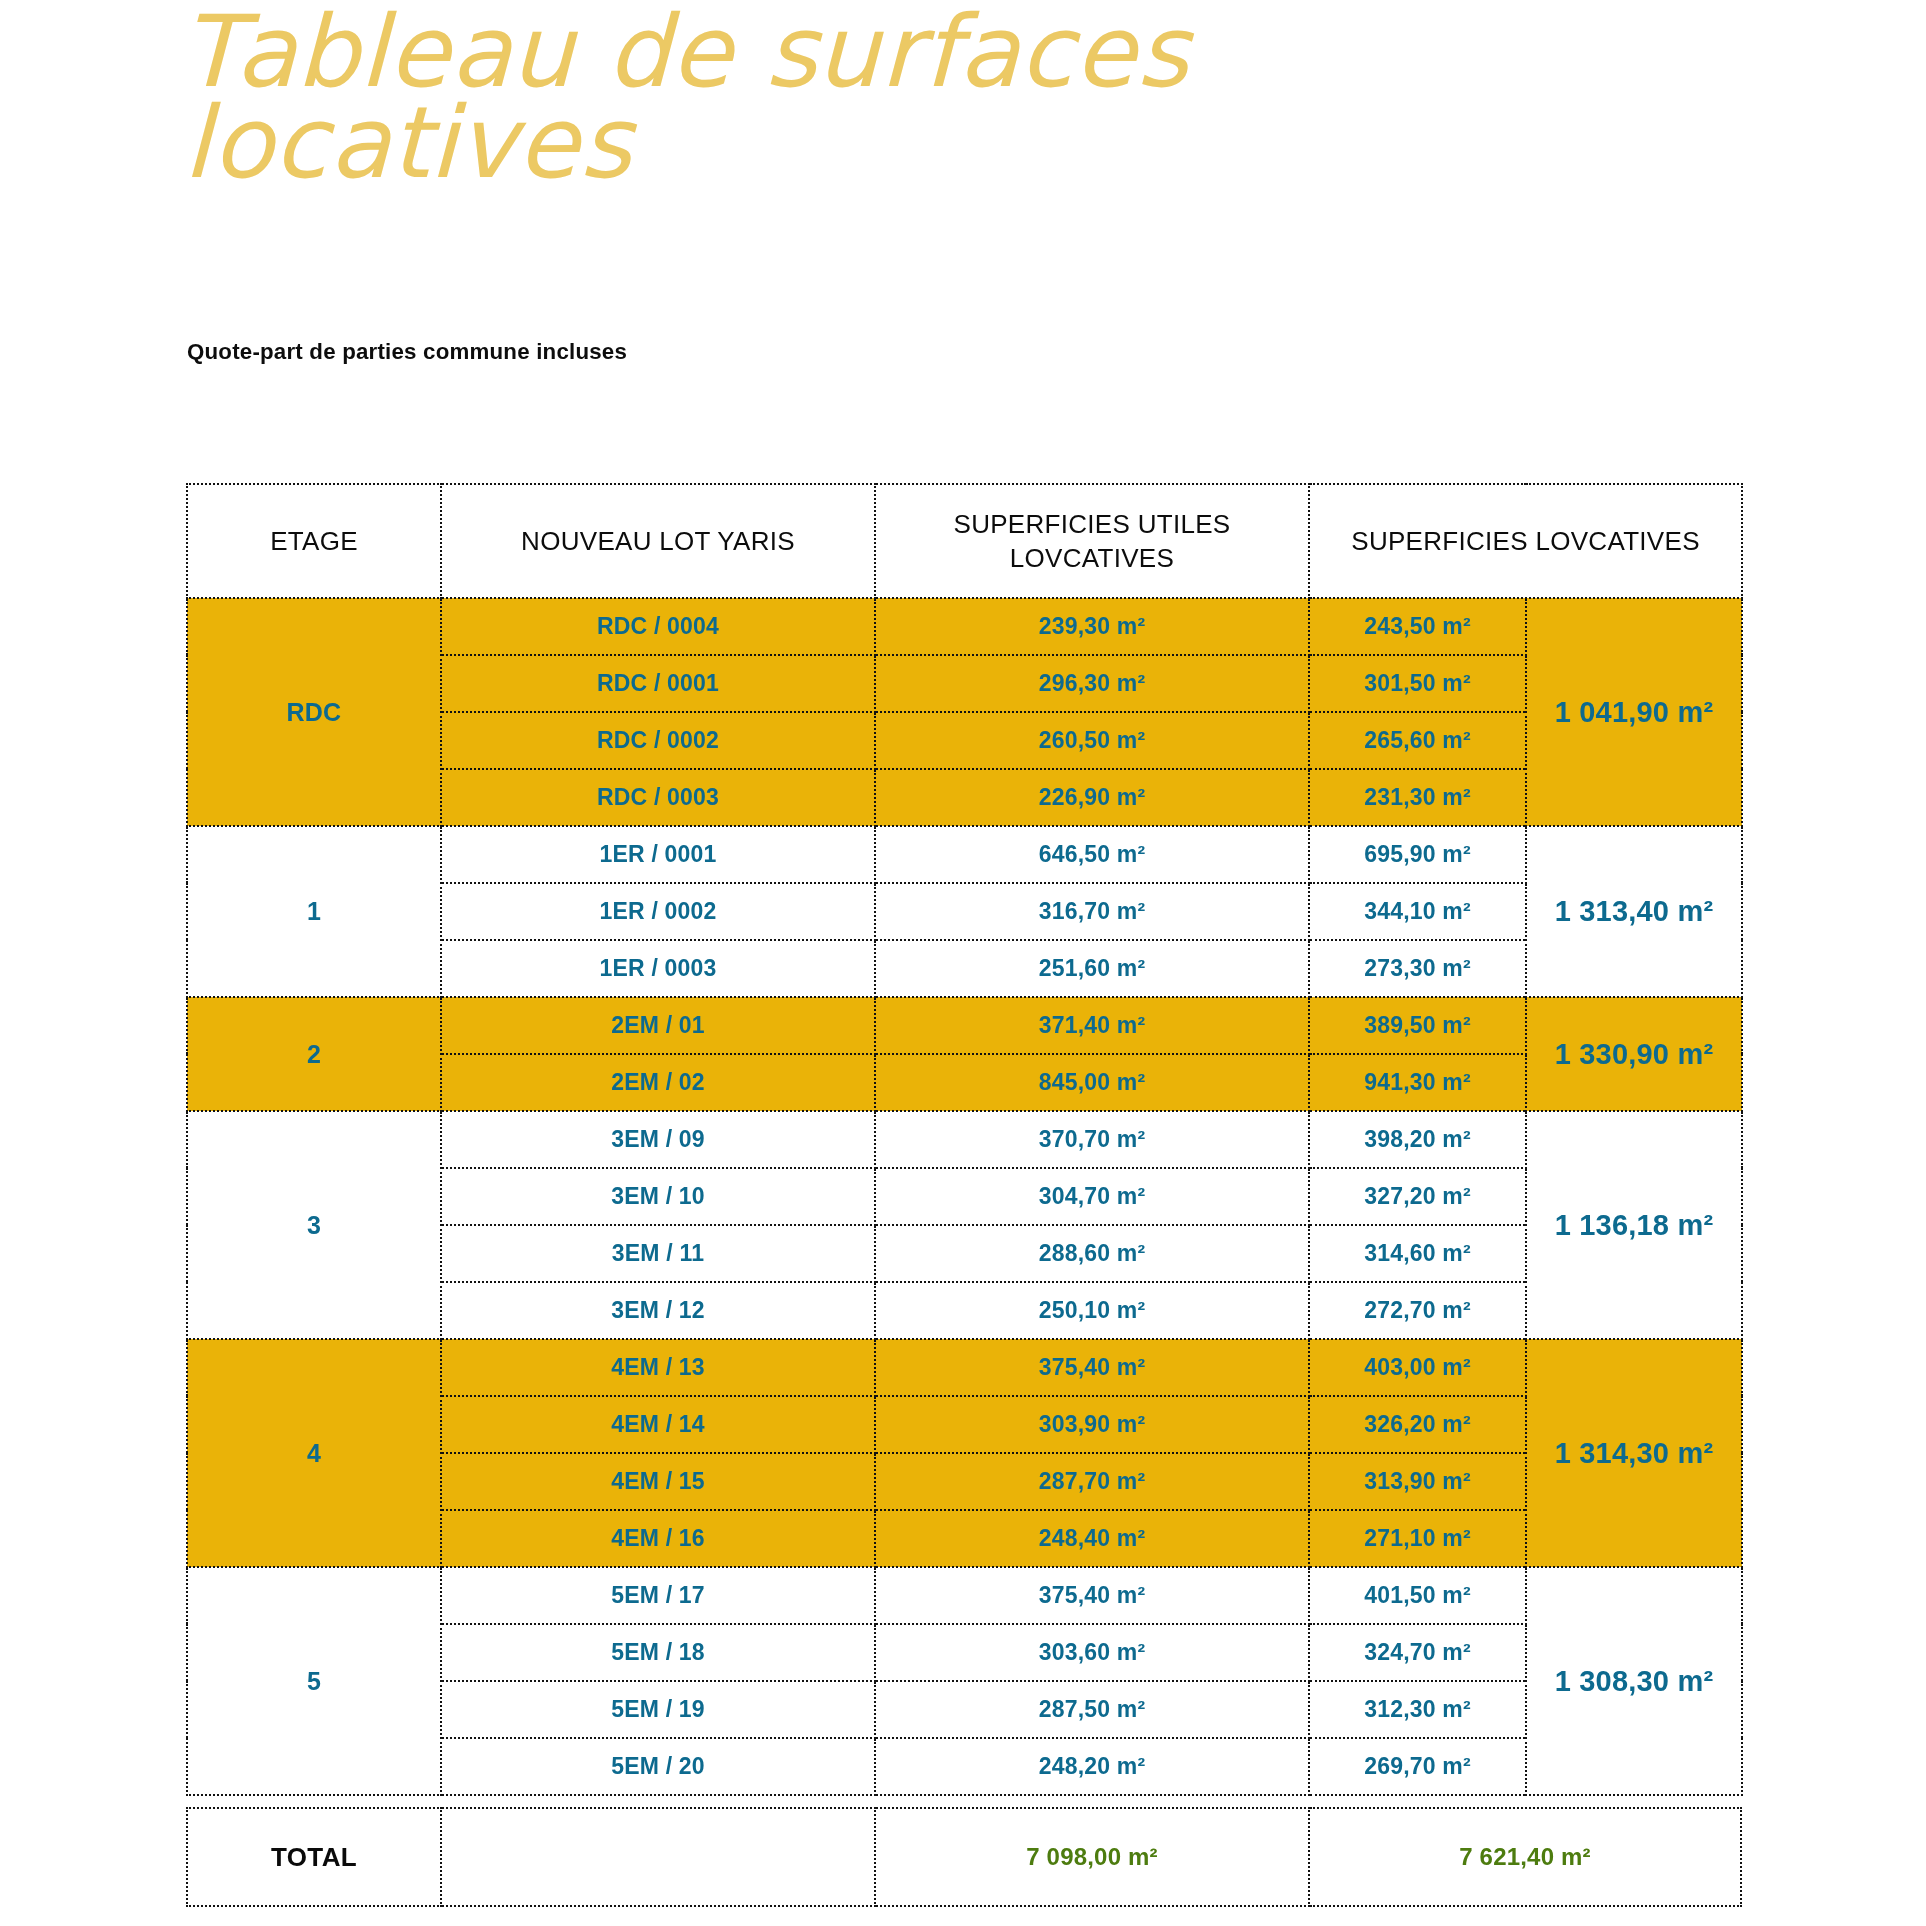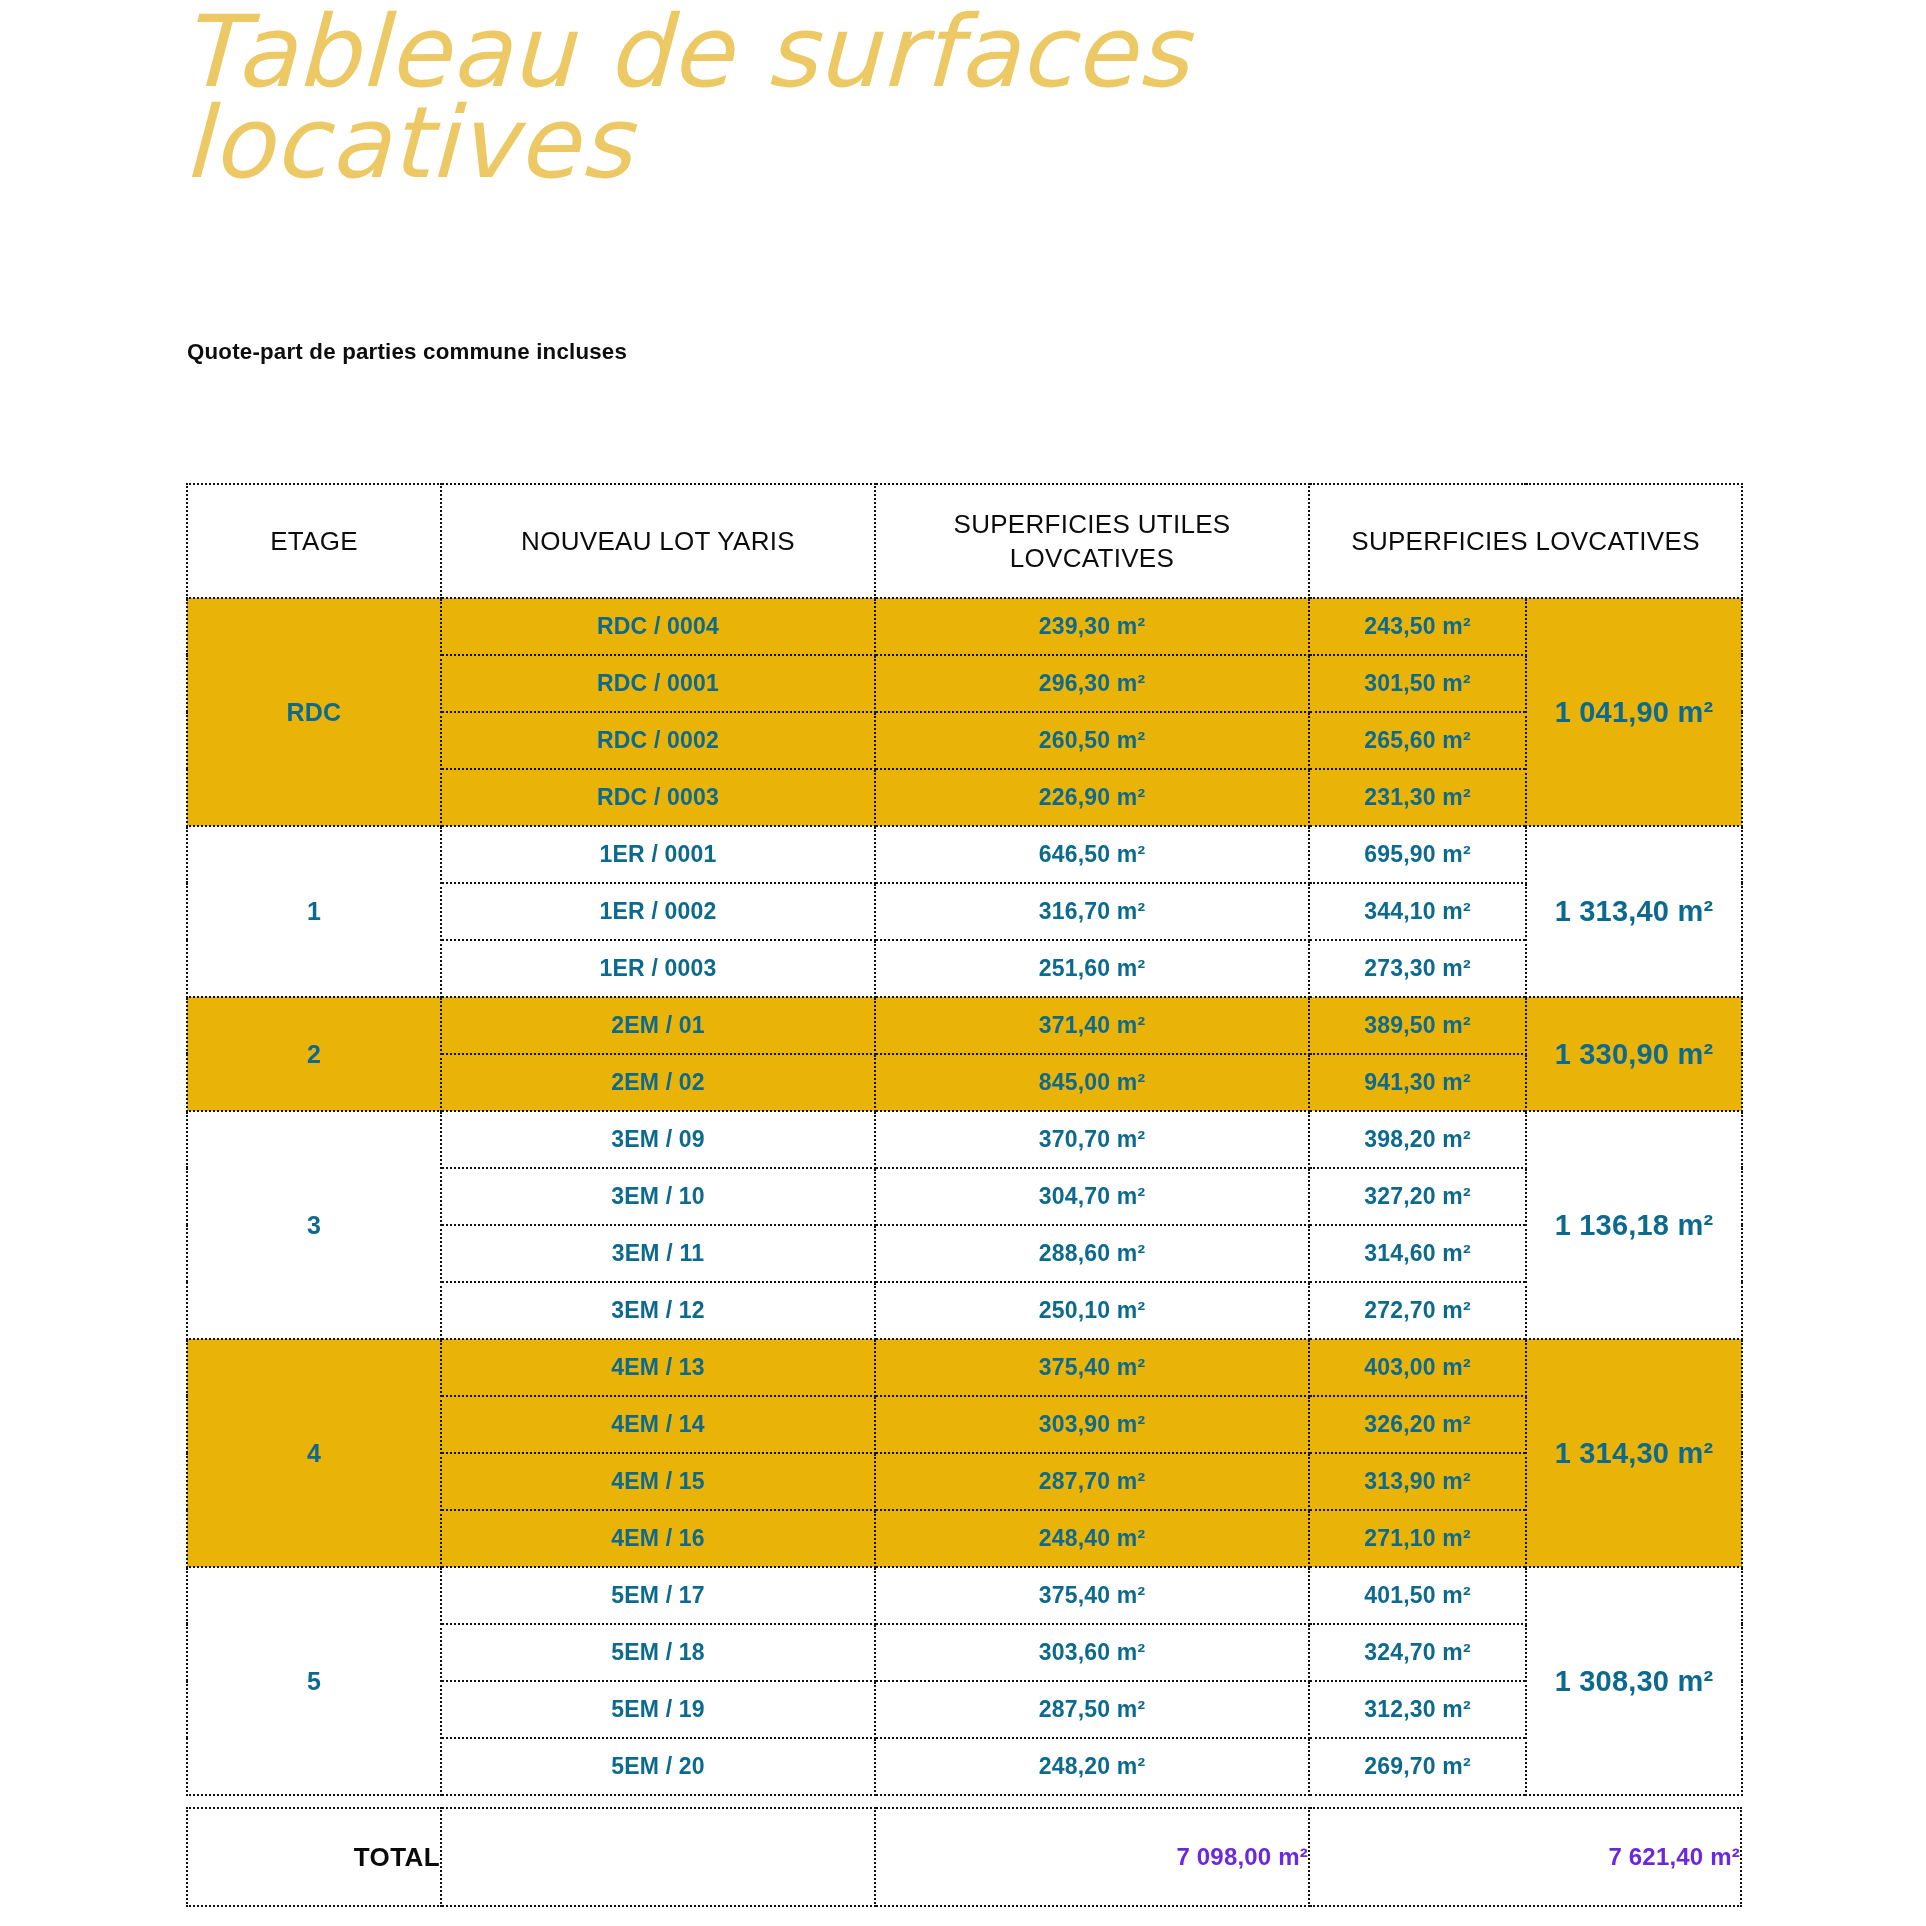--- a/index.html
+++ b/index.html
@@ -94,33 +94,33 @@
     table-layout:fixed;
   }
   #total-table col.t-etage { width:254px; }
   #total-table col.t-lot   { width:434px; }
   #total-table col.t-utile { width:434px; }
   #total-table col.t-loc   { width:432px; }
   #total-table td{
     border:2.3px dotted #111111;
     height:96px;
     padding:0;
-    text-align:right;
+    text-align:center;
     vertical-align:middle;
   }
   td.total-label{
     font-size:26px;
     font-weight:bold;
     color:#0a0a0a;
     letter-spacing:0.4px;
   }
   td.total-val{
     font-size:24px;
     font-weight:bold;
-    color:#6d28d9;
+    color:#4d7c0f;
     letter-spacing:0.2px;
   }
 </style>
 </head>
 <body>
 
 <div id="title-block">
   <div class="title-line">Tableau de surfaces</div>
   <div class="title-line">locatives</div>
 </div>

